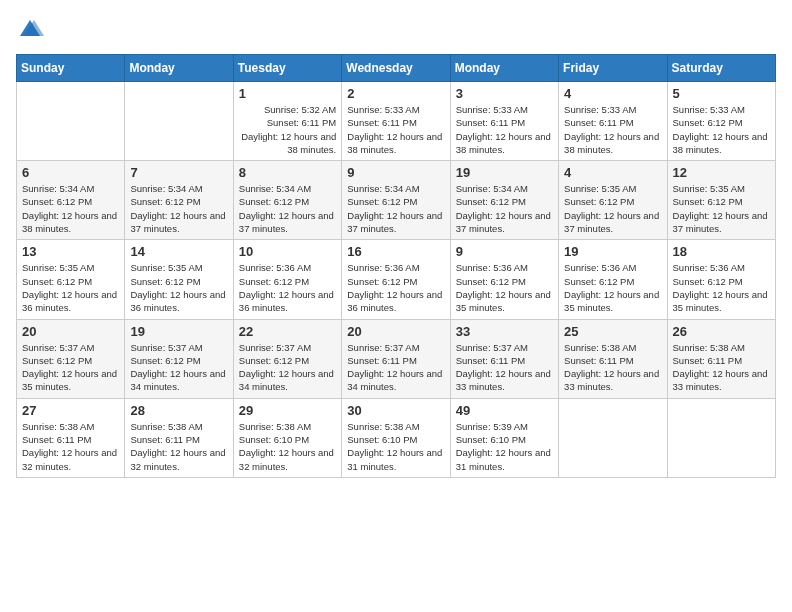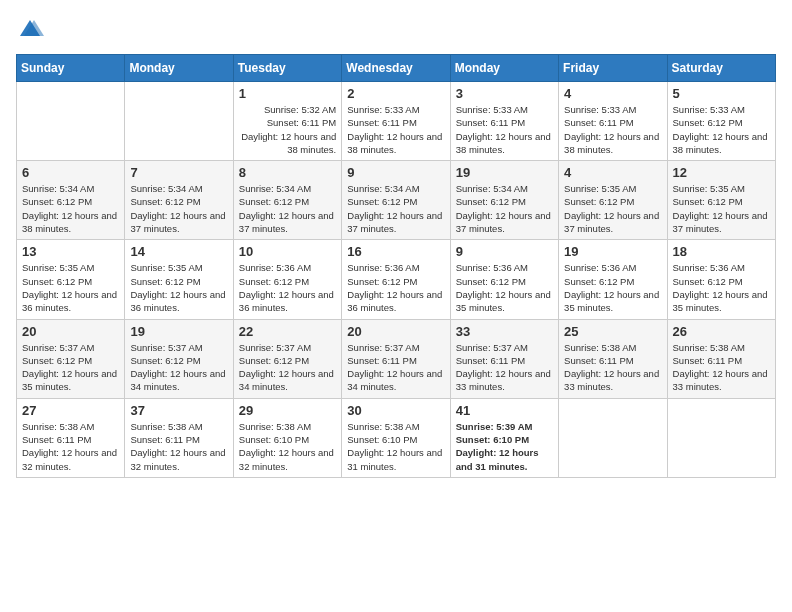--- a/index.html
+++ b/index.html
@@ -288,40 +288,40 @@
         </td>
       </tr>
       <tr>
         <td>
           <div class="day-number">27</div>
           <div class="day-detail" style="white-space: pre-line;">Sunrise: 5:38 AM
 Sunset: 6:11 PM
 Daylight: 12 hours and 32 minutes.</div>
         </td>
         <td>
-          <div class="day-number">37</div>
+          <div class="day-number">28</div>
           <div class="day-detail" style="white-space: pre-line;">Sunrise: 5:38 AM
 Sunset: 6:11 PM
 Daylight: 12 hours and 32 minutes.</div>
         </td>
         <td>
           <div class="day-number">29</div>
           <div class="day-detail" style="white-space: pre-line;">Sunrise: 5:38 AM
 Sunset: 6:10 PM
 Daylight: 12 hours and 32 minutes.</div>
         </td>
         <td>
           <div class="day-number">30</div>
           <div class="day-detail" style="white-space: pre-line;">Sunrise: 5:38 AM
 Sunset: 6:10 PM
 Daylight: 12 hours and 31 minutes.</div>
         </td>
         <td>
-          <div class="day-number">41</div>
-          <div class="day-detail" style="white-space: pre-line; font-weight: bold;">Sunrise: 5:39 AM
+          <div class="day-number">49</div>
+          <div class="day-detail" style="white-space: pre-line;">Sunrise: 5:39 AM
 Sunset: 6:10 PM
 Daylight: 12 hours and 31 minutes.</div>
         </td>
         <td class="empty-cell"></td>
         <td class="empty-cell"></td>
       </tr>
     </tbody>
 </table>
 
 </body></html>

